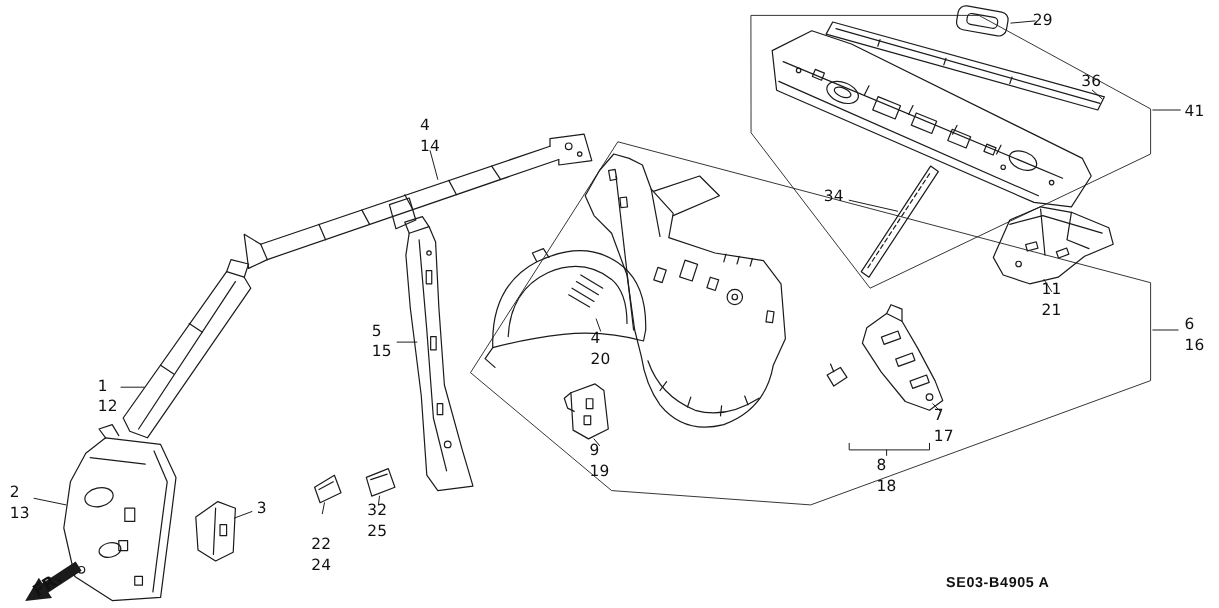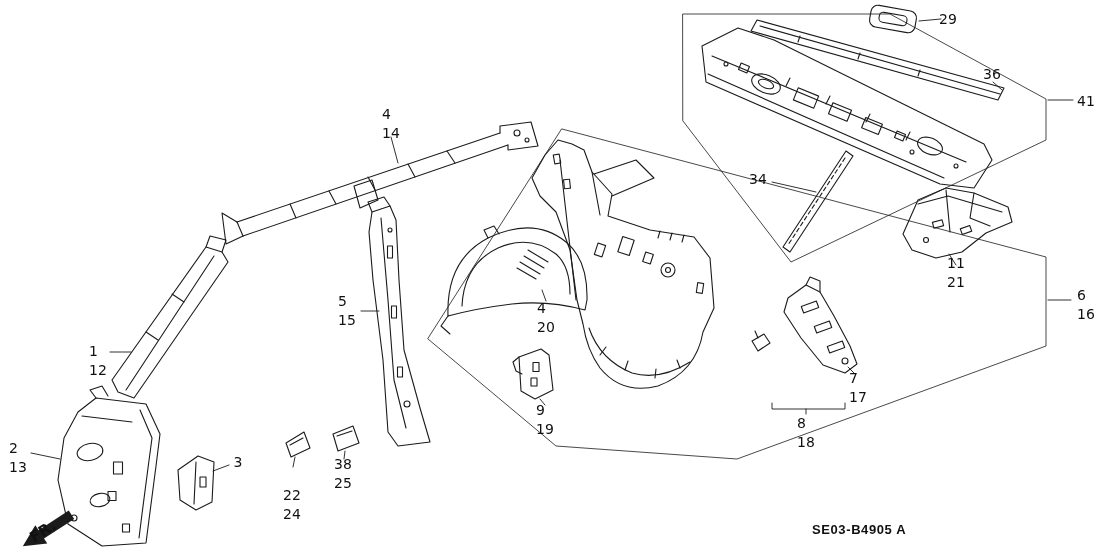--- a/index.html
+++ b/index.html
@@ -228,21 +228,21 @@
   <div class="callout" style="left:806px;top:414px">8
 18</div>
   <div class="callout" style="left:545px;top:401px">9
 19</div>
   <div class="callout" style="left:546px;top:299px">4
 20</div>
   <div class="callout" style="left:956px;top:254px">11
 21</div>
   <div class="callout" style="left:292px;top:486px">22
 24</div>
-  <div class="callout" style="left:343px;top:455px">38
+  <div class="callout" style="left:343px;top:455px">32
 25</div>
   <div class="callout" style="left:1086px;top:92px">41</div>
   <div class="callout" style="left:992px;top:65px">36</div>
   <div class="callout" style="left:758px;top:170px">34</div>
   <div class="callout" style="left:948px;top:10px">29</div>
 
-  <div class="code" style="left:812px;top:522px">SE03-B4905 A</div>
+  <div class="code" style="left:860px;top:522px">SE03-B4905 A</div>
 </div>
 
 </body></html>

